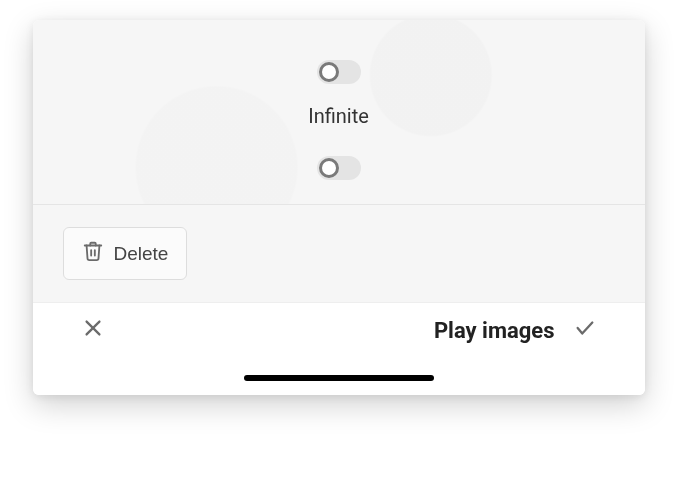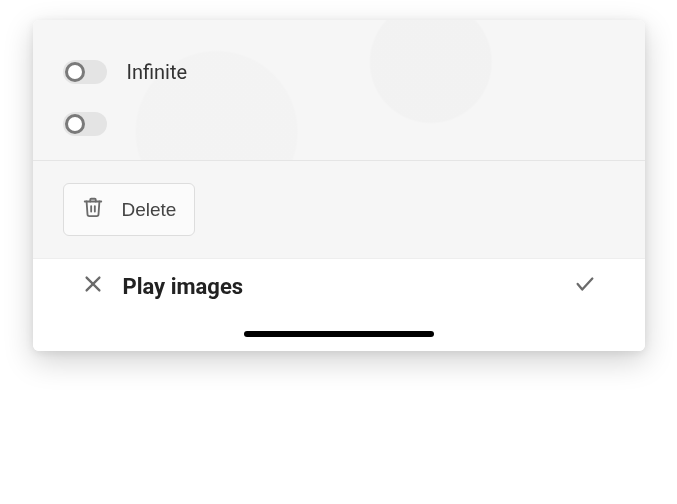--- a/index.html
+++ b/index.html
@@ -43,20 +43,21 @@
       pointer-events: none;
     }
 
     .toggle-row {
       display: flex;
       align-items: center;
       gap: 20px;
       padding: 14px 0;
       position: relative;
       z-index: 1;
+      flex-direction: column;
     }
 
     .toggle {
       width: 44px;
       height: 24px;
       border-radius: 12px;
       background: #e4e4e4;
       position: relative;
       cursor: pointer;
     }
@@ -80,21 +81,21 @@
 
     .delete-section {
       background: #f6f6f6;
       border-top: 1px solid #e5e5e5;
       padding: 22px 30px;
     }
 
     .delete-button {
       display: inline-flex;
       align-items: center;
-      gap: 18px;
+      gap: 10px;
       padding: 12px 18px;
       background: #fbfbfb;
       border: 1px solid #dddddd;
       border-radius: 6px;
       cursor: pointer;
       font-size: 19px;
       color: #444444;
     }
 
     .delete-button svg {
@@ -118,21 +119,21 @@
       cursor: pointer;
       color: #6b6b6b;
     }
 
     .footer-icon svg {
       width: 22px;
       height: 22px;
     }
 
     .footer-title {
-      text-align: left;
+      text-align: right;
       font-size: 22px;
       font-weight: 700;
       color: #222222;
     }
 
     .home-indicator-wrap {
       display: flex;
       justify-content: center;
       padding: 28px 0 14px 0;
       background: #ffffff;

